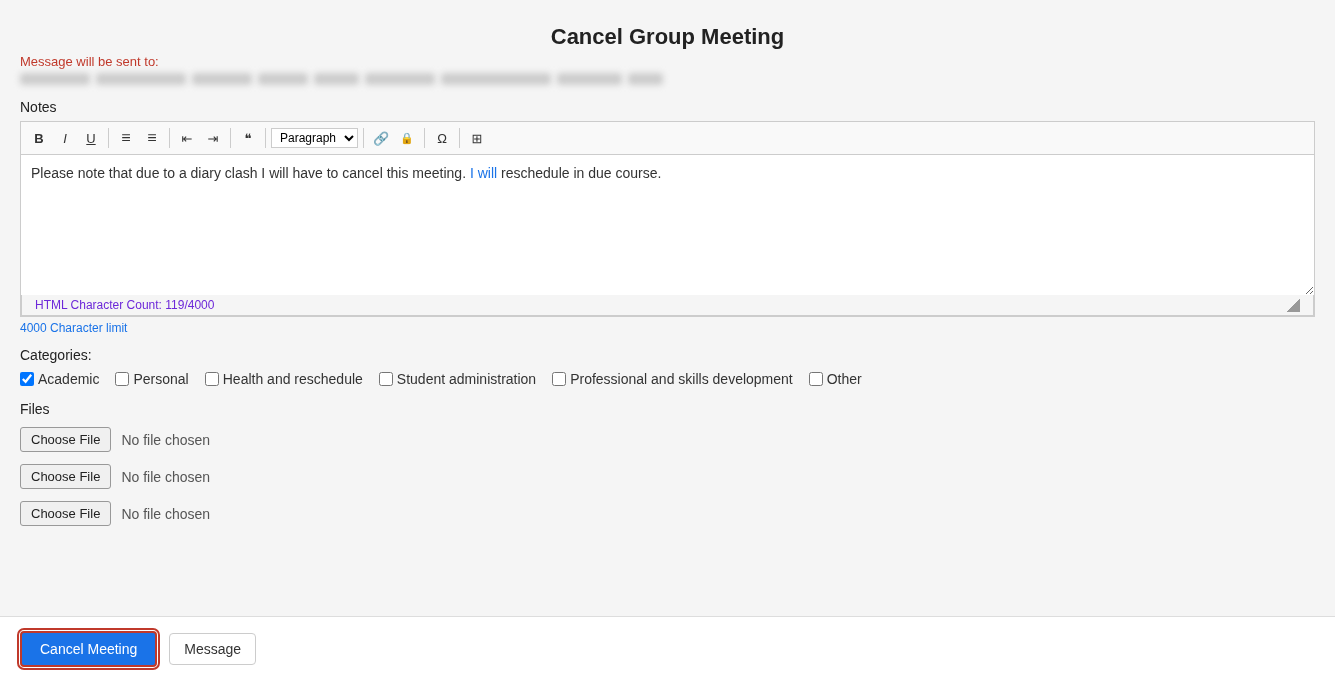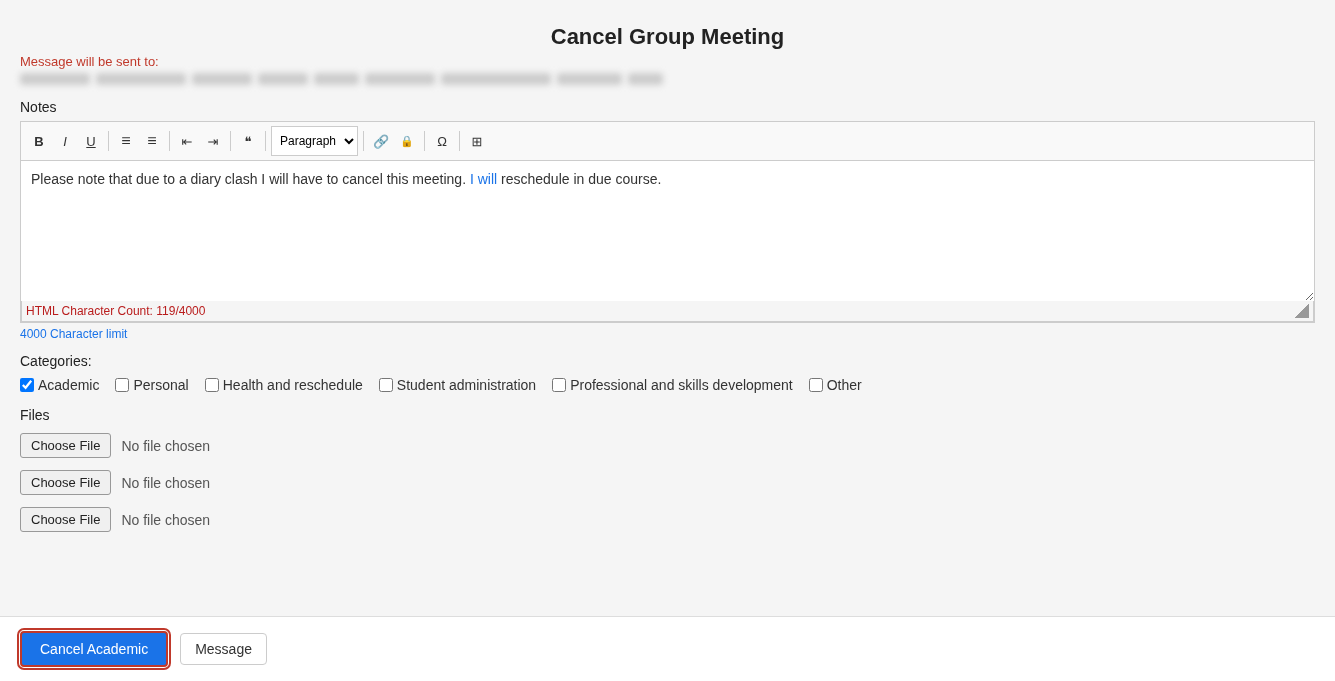--- a/index.html
+++ b/index.html
@@ -75,21 +75,21 @@
       color: #333;
       border-radius: 2px;
     }
     .toolbar-separator {
       width: 1px;
       height: 20px;
       background: #ccc;
       margin: 0 3px;
     }
     .toolbar-select {
-      height: 30px;
+      height: 20px;
       font-size: 12px;
       border: 1px solid #ccc;
       background: #fff;
       padding: 0 4px;
       cursor: pointer;
     }
     .editor-body {
       min-height: 140px;
       padding: 10px;
       font-size: 14px;
@@ -101,23 +101,23 @@
     .editor-body .note-text {
       color: #333;
     }
     .editor-body .note-text .blue-part {
       color: #1a73e8;
     }
     .char-count-bar {
       background: #f5f5f5;
       border: 1px solid #ccc;
       border-top: none;
-      padding: 3px 4px;
+      padding: 3px 13px;
       font-size: 12px;
-      color: #b91c1c;
+      color: #6d28d9;
       display: flex;
       align-items: center;
       justify-content: space-between;
     }
     .resize-handle {
       width: 14px;
       height: 14px;
       background: linear-gradient(135deg, transparent 50%, #999 50%);
       cursor: se-resize;
       flex-shrink: 0;
@@ -313,15 +313,15 @@
     <span class="no-file-text">No file chosen</span>
   </div>
 
   <div class="file-input-row">
     <button class="file-btn">Choose File</button>
     <span class="no-file-text">No file chosen</span>
   </div>
 </div>
 
 <div class="footer-bar">
-  <button class="cancel-meeting-btn">Cancel Academic</button>
+  <button class="cancel-meeting-btn">Cancel Meeting</button>
   <button class="cancel-btn">Message</button>
 </div>
 
 </body></html>

